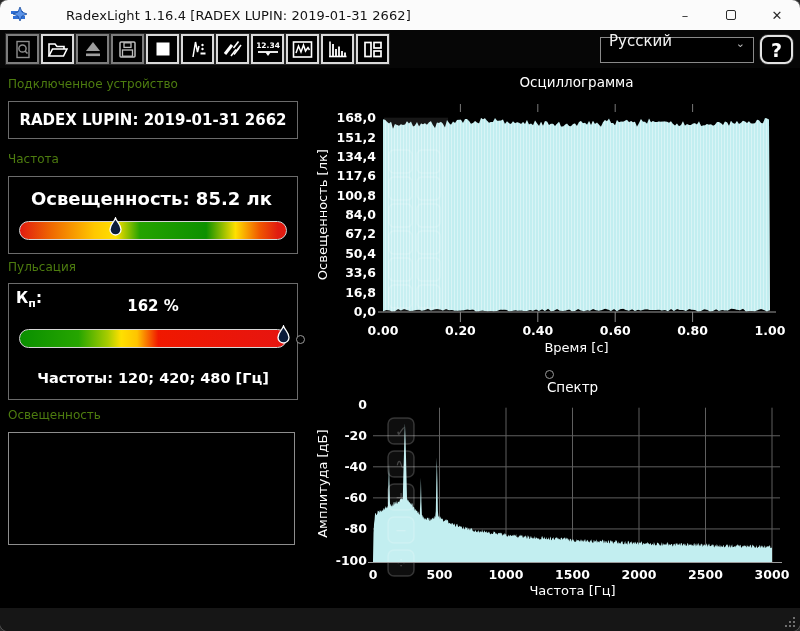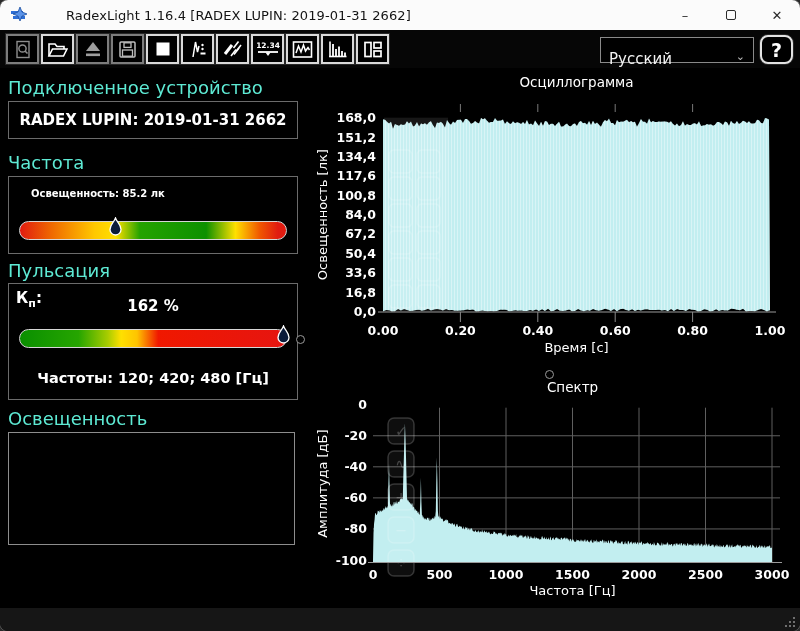--- a/index.html
+++ b/index.html
@@ -13,29 +13,29 @@
   .titlebar { position:absolute; left:0; top:0; width:800px; height:30px; background:#fbfbfb; display:flex; align-items:center;gap:30px; }
   .app-icon { width:18px; height:16px; margin:0 8px 0 10px; }
   .win-title { font-size:13px; color:#141414; letter-spacing:0.1px; }
   .win-controls { position:absolute; right:0; top:0; height:30px; display:flex; }
   .win-btn { width:46px; height:30px; display:flex; align-items:center; justify-content:center; color:#2b2b2b; font-size:13px; cursor:default; }
   .max-glyph { display:inline-block; width:10px; height:10px; border:1.4px solid #2b2b2b; border-radius:2px; }
   
   .toolbar { position:absolute; left:0; top:30px; width:800px; height:38px; background:#060606; }
   .tb-btn { position:absolute; top:4px; width:33px; height:30px; background:#000; border:2px solid #d9d9d9; border-radius:0; box-shadow:0 0 0 1px #262626; display:flex; align-items:center; justify-content:center; }
   .tb-btn.dim { border-color:#7d7d7d; }
-  .lang-select { position:absolute; left:600px; top:7px; width:154px; height:25px; background:#000; border:1px solid #8a8a8a; color:#f2f2f2; font-size:15px; display:flex; align-items:flex-start; padding:12px 8px; }
+  .lang-select { position:absolute; left:600px; top:7px; width:154px; height:25px; background:#000; border:1px solid #8a8a8a; color:#f2f2f2; font-size:15px; display:flex; align-items:flex-end; padding:12px 8px; }
   .lang-select .chev { margin-left:auto; color:#bfbfbf; font-size:11px; }
   .help-btn { position:absolute; left:760px; top:5px; width:33px; height:29px; border:2px solid #e2e2e2; border-radius:8px; box-shadow:0 0 0 1px #262626; color:#fff; font-size:19px; font-weight:bold; display:flex; align-items:center; justify-content:center; background:#000; }
   
   .content { position:absolute; left:0; top:68px; width:800px; height:540px; background:#000; }
-  .sec-hdr { position:absolute; left:8px; color:#5eead4; font-size:18px; }
+  .sec-hdr { position:absolute; left:8px; color:#4d7c0f; font-size:12px; }
   .panel-box { position:absolute; left:8px; width:290px; background:#000; border:1px solid #6b6b6b; }
   .device-text { width:100%; text-align:center; color:#fff; font-weight:bold; font-size:15px; }
-  .reading { position:absolute; left:22px; top:11px; color:#fff; font-weight:bold; font-size:10px; }
+  .reading { position:absolute; left:22px; top:11px; color:#fff; font-weight:bold; font-size:18px; }
   .scale-bar { position:absolute; left:10px; width:268px; height:19px; border-radius:10px; border:1px solid #d6d6d6; }
   .droplet { position:absolute; width:13px; height:20px; }
   .kp { position:absolute; left:7px; top:5px; color:#fff; font-weight:bold; font-size:15px; }
   .kp sub { font-size:11px; }
   .kp-value { position:absolute; left:0; top:13px; width:100%; text-align:center; color:#fff; font-weight:bold; font-size:15px; }
   .freq { position:absolute; left:0; top:86px; width:100%; text-align:center; color:#fff; font-weight:bold; font-size:14.5px; }
   .splitter-dot { position:absolute; width:9px; height:9px; border:1px solid #9a9a9a; border-radius:50%; background:#000; }
   .comments-area { position:absolute; left:8px; width:287px; height:113px; background:#000; border:1px solid #8d8d8d; color:#fff; font-size:13px; resize:none; outline:none; font-family:inherit; }
   
   .chart-wrap { position:absolute; }

